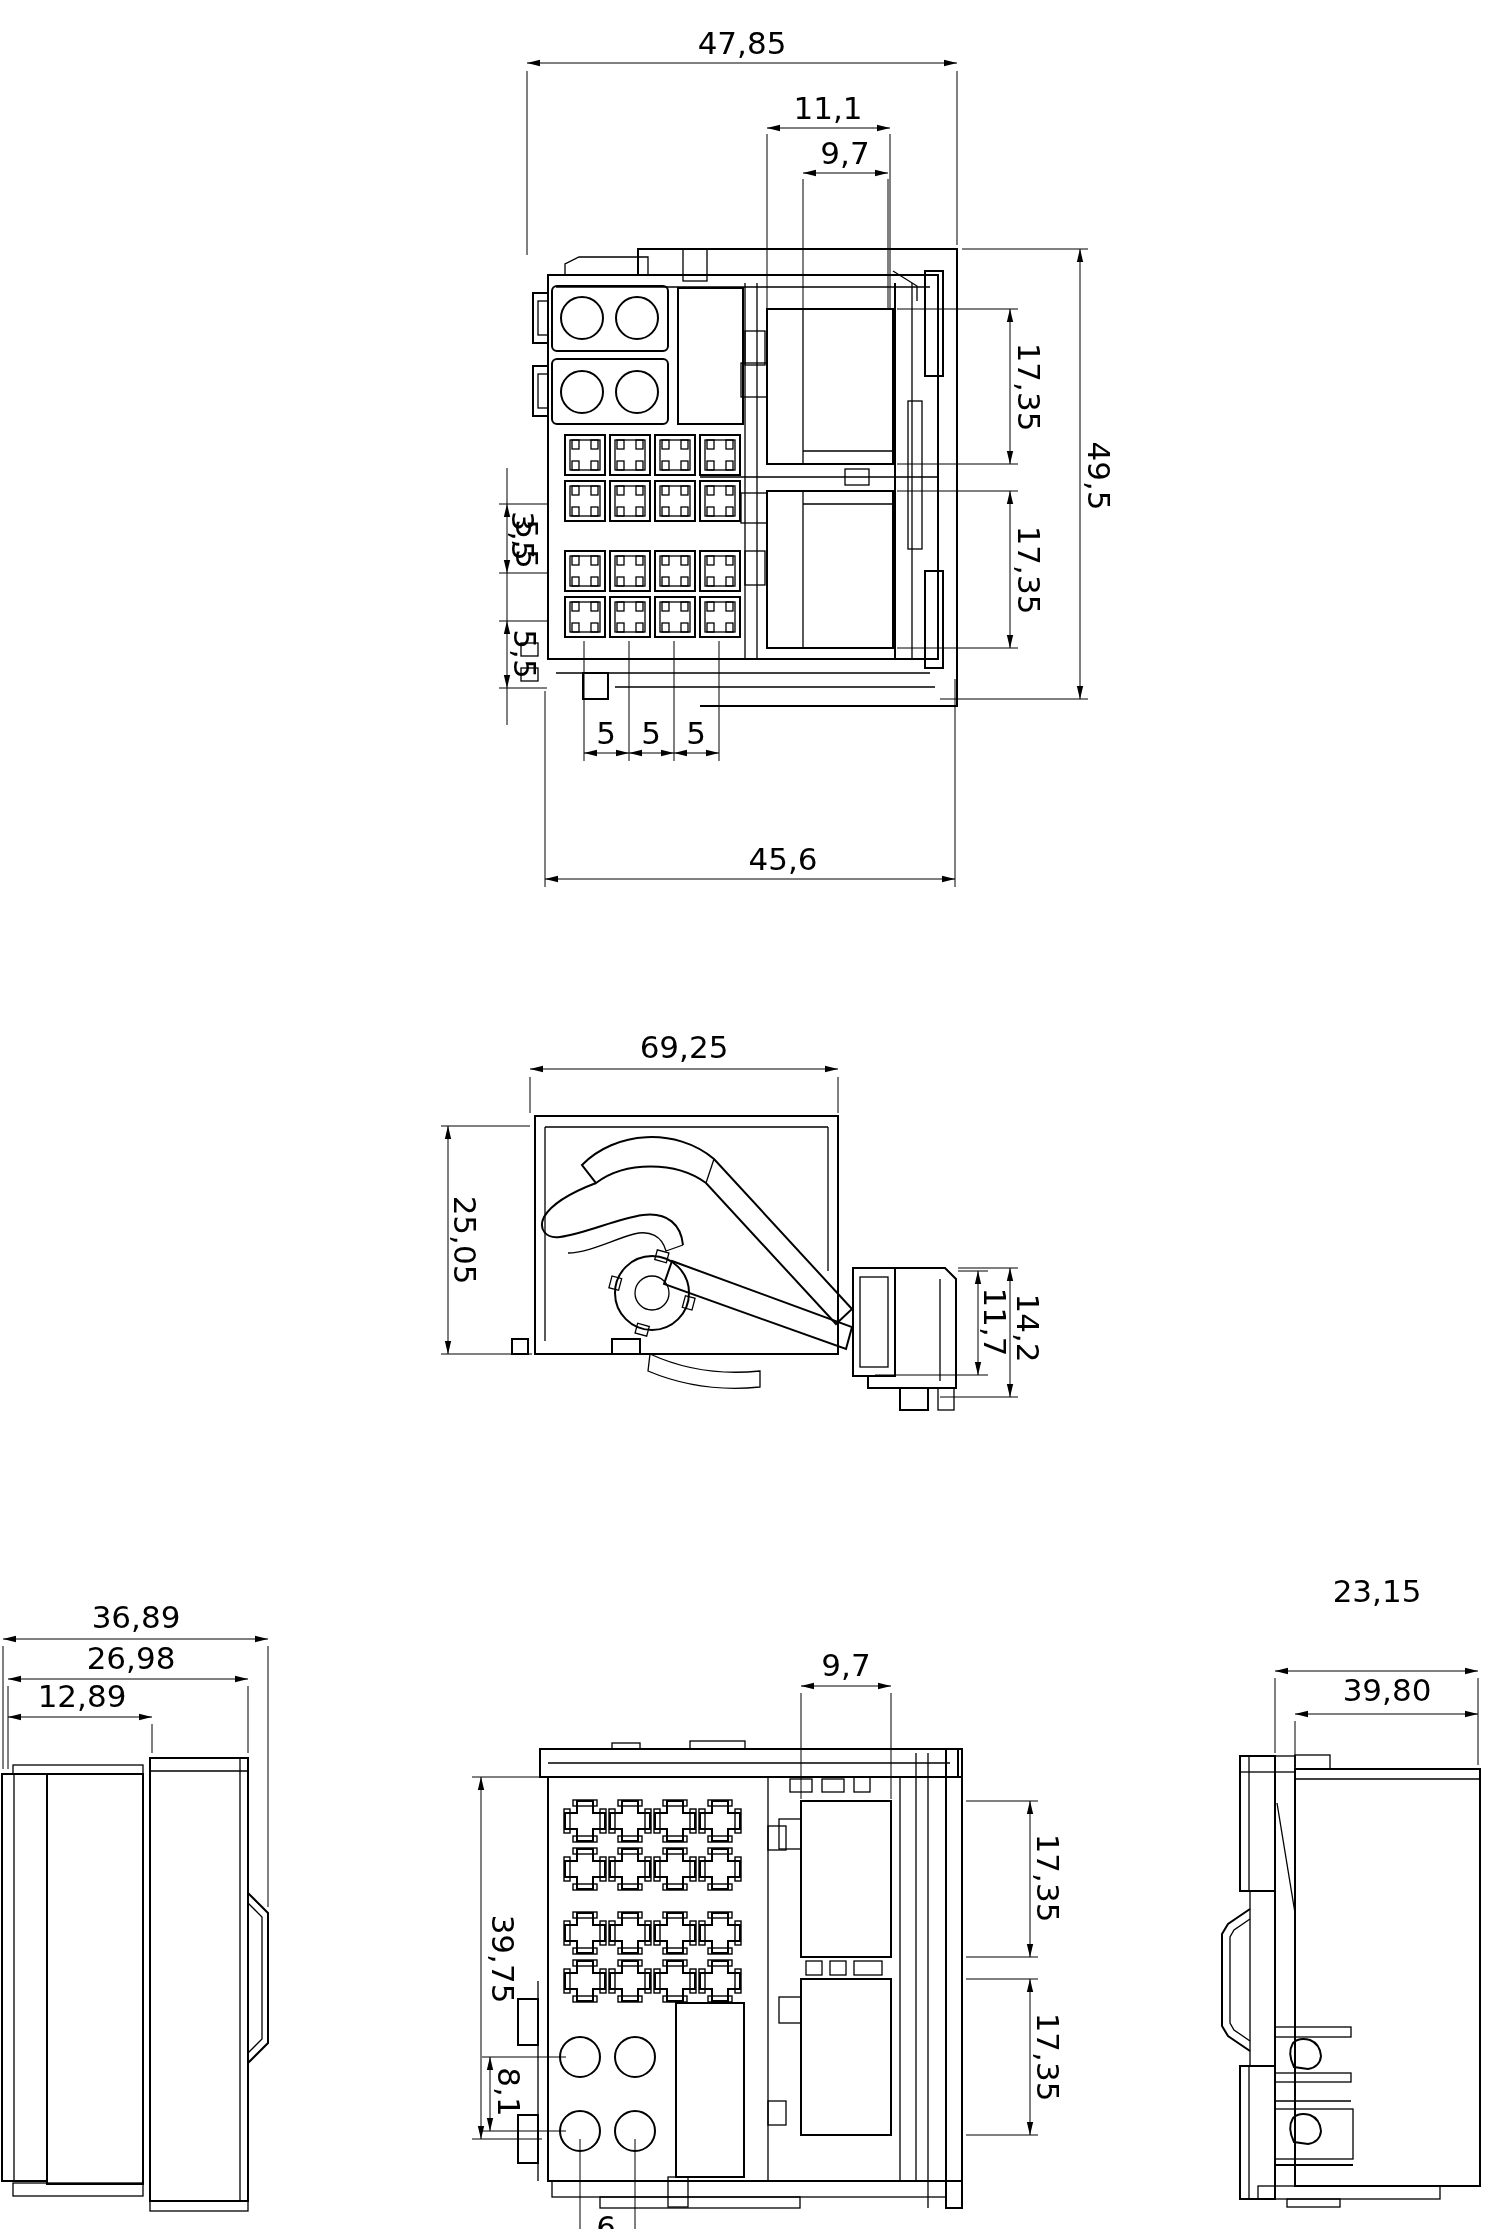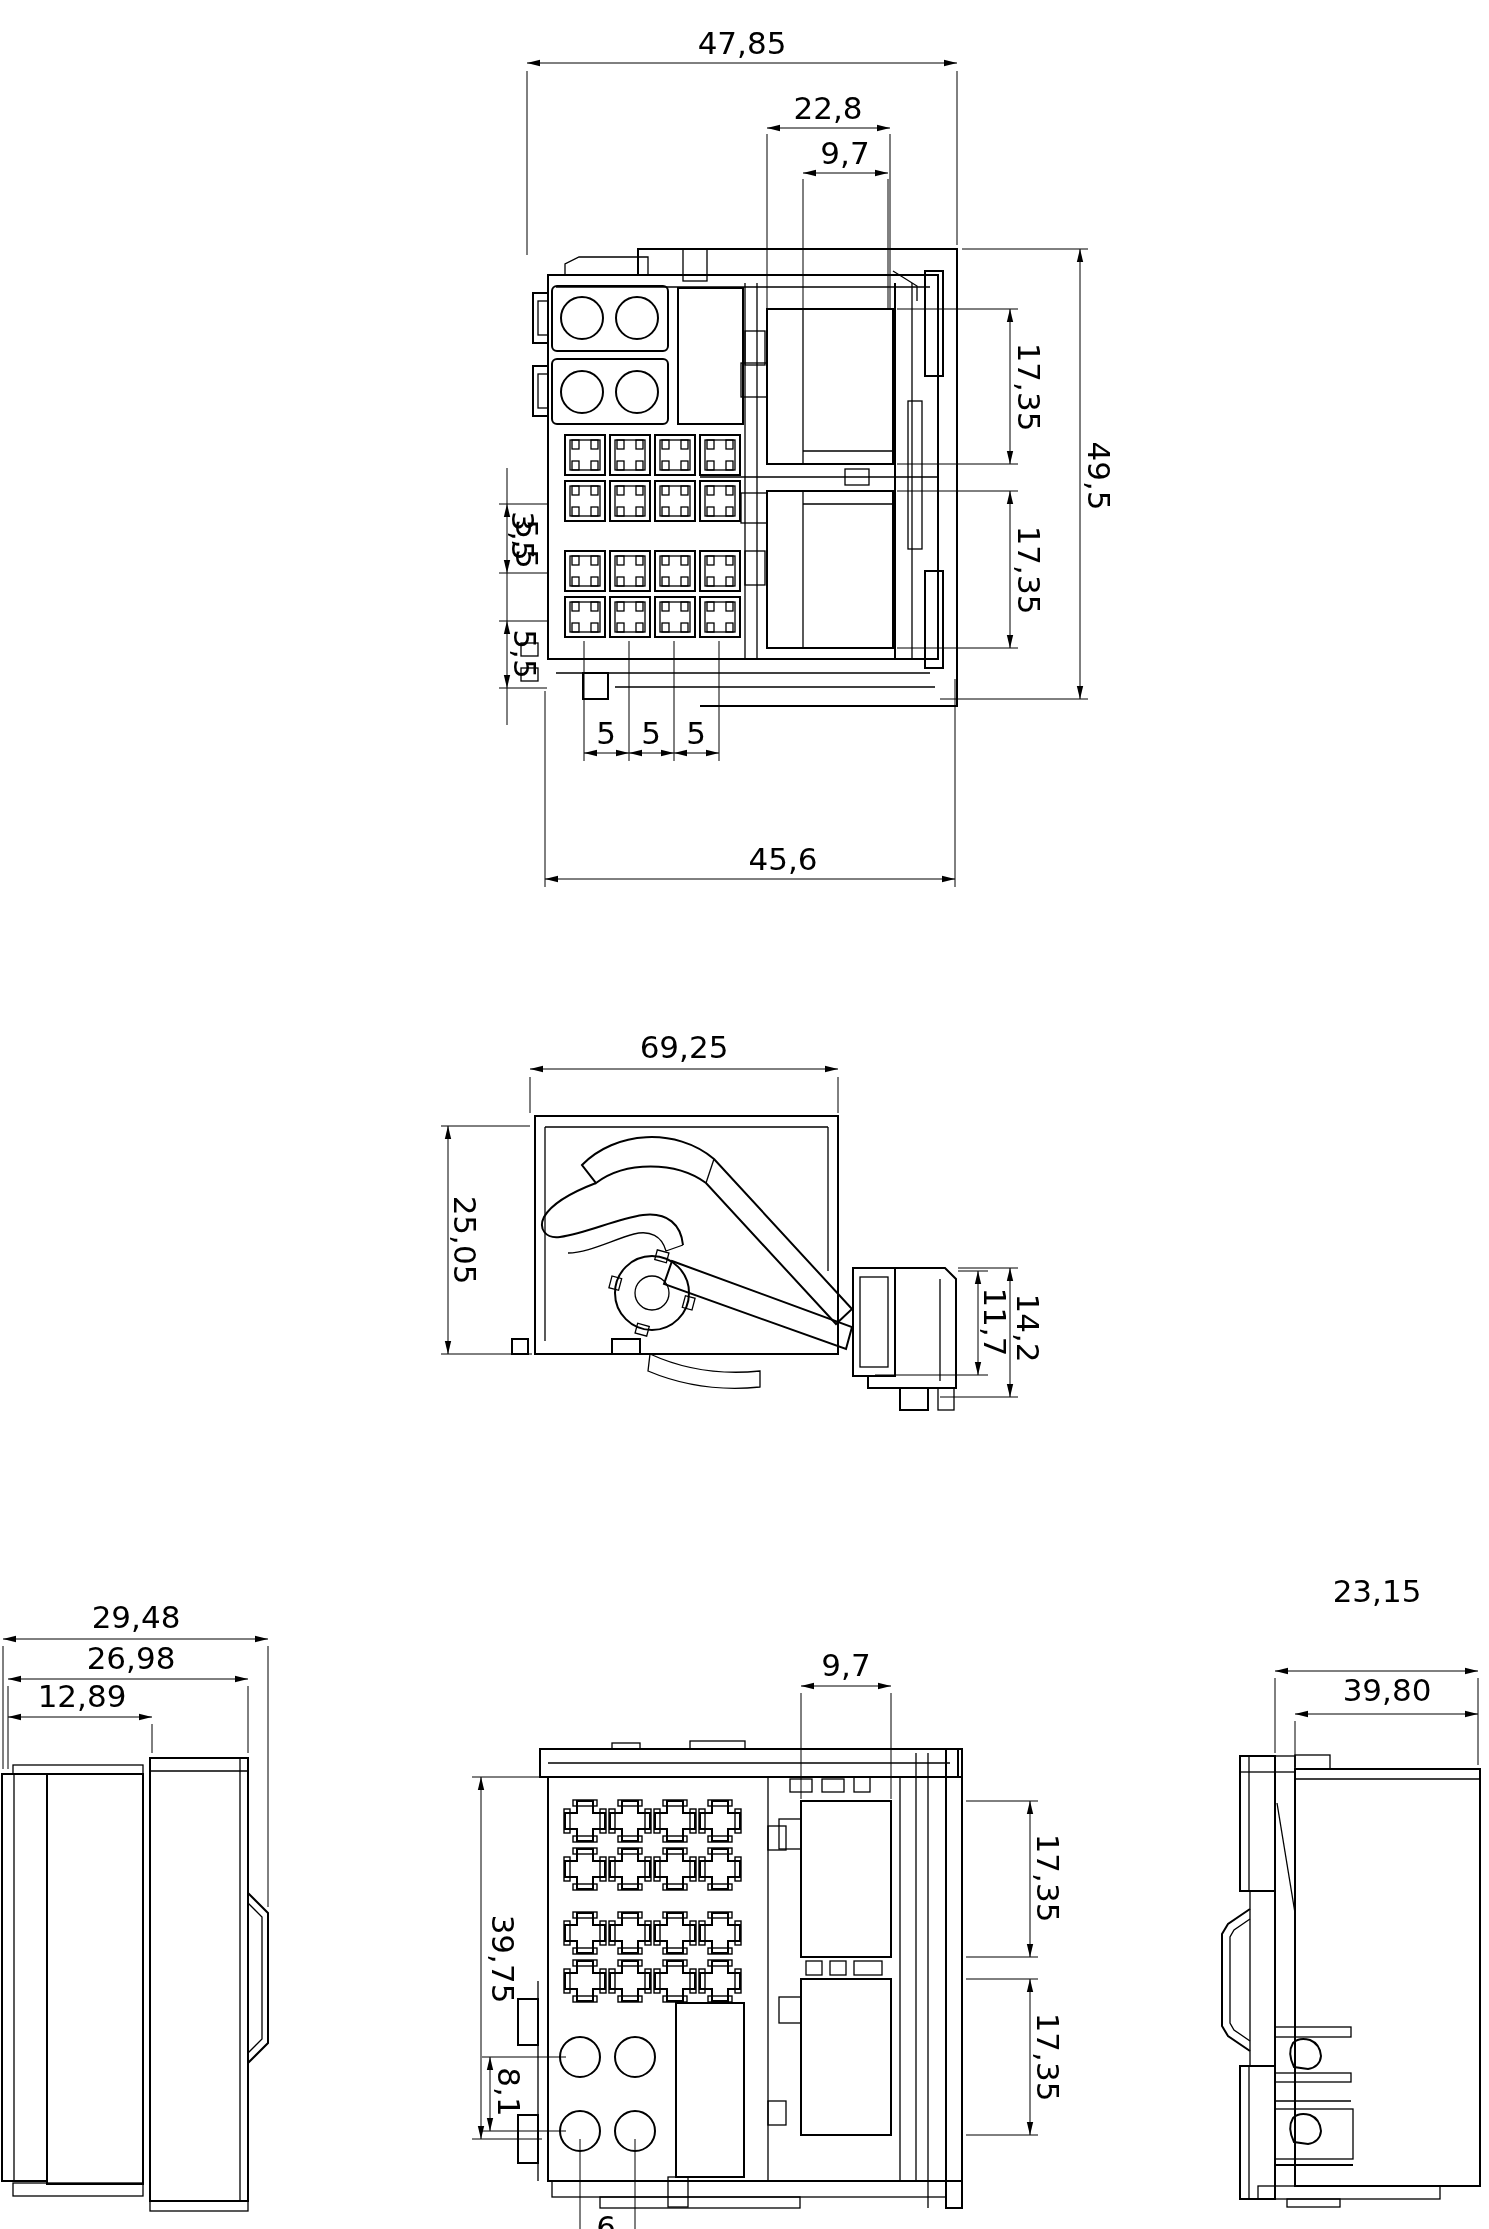--- a/index.html
+++ b/index.html
@@ -334,39 +334,39 @@
   <g class="geo">
     <line class="dim" x1="1275" y1="1647" x2="1275" y2="1722"></line>
     <line class="dim" x1="1478" y1="1647" x2="1478" y2="1734"></line>
     <line class="dim" x1="1275" y1="1640" x2="1478" y2="1640" marker-start="url(#arr)" marker-end="url(#arr)"></line>
     <line class="dim" x1="1295" y1="1690" x2="1295" y2="1736"></line>
     <line class="dim" x1="1295" y1="1683" x2="1478" y2="1683" marker-start="url(#arr)" marker-end="url(#arr)"></line>
   </g>
 </svg>
 
 <div class="dim-label" style="left:742px;top:12px">47,85</div>
-<div class="dim-label" style="left:828px;top:77px">22,8</div>
+<div class="dim-label" style="left:828px;top:77px">11,1</div>
 <div class="dim-label" style="left:845px;top:122px">9,7</div>
 <div class="dim-label v" style="left:1028px;top:356px">17,35</div>
 <div class="dim-label v" style="left:1028px;top:539px">17,35</div>
 <div class="dim-label v" style="left:1098px;top:445px">49,5</div>
 <div class="dim-label v" style="left:522px;top:505px">3,5</div>
 <div class="dim-label v" style="left:526px;top:513px">5,5</div>
 <div class="dim-label v" style="left:524px;top:623px">5,5</div>
 <div class="dim-label" style="left:606px;top:702px">5</div>
 <div class="dim-label" style="left:651px;top:702px">5</div>
 <div class="dim-label" style="left:696px;top:702px">5</div>
 <div class="dim-label" style="left:783px;top:828px">45,6</div>
 
 <div class="dim-label" style="left:684px;top:1016px">69,25</div>
 <div class="dim-label v" style="left:464px;top:1209px">25,05</div>
 <div class="dim-label v" style="left:994px;top:1291px">11,7</div>
 <div class="dim-label v" style="left:1027px;top:1297px">14,2</div>
 
-<div class="dim-label" style="left:136px;top:1586px">29,48</div>
+<div class="dim-label" style="left:136px;top:1586px">36,89</div>
 <div class="dim-label" style="left:131px;top:1627px">26,98</div>
 <div class="dim-label" style="left:82px;top:1665px">12,89</div>
 
 <div class="dim-label" style="left:846px;top:1634px">9,7</div>
 <div class="dim-label v" style="left:502px;top:1928px">39,75</div>
 <div class="dim-label v" style="left:1047px;top:1847px">17,35</div>
 <div class="dim-label v" style="left:1047px;top:2026px">17,35</div>
 <div class="dim-label v" style="left:508px;top:2061px">8,1</div>
 <div class="dim-label" style="left:606px;top:2196px">6</div>
 

